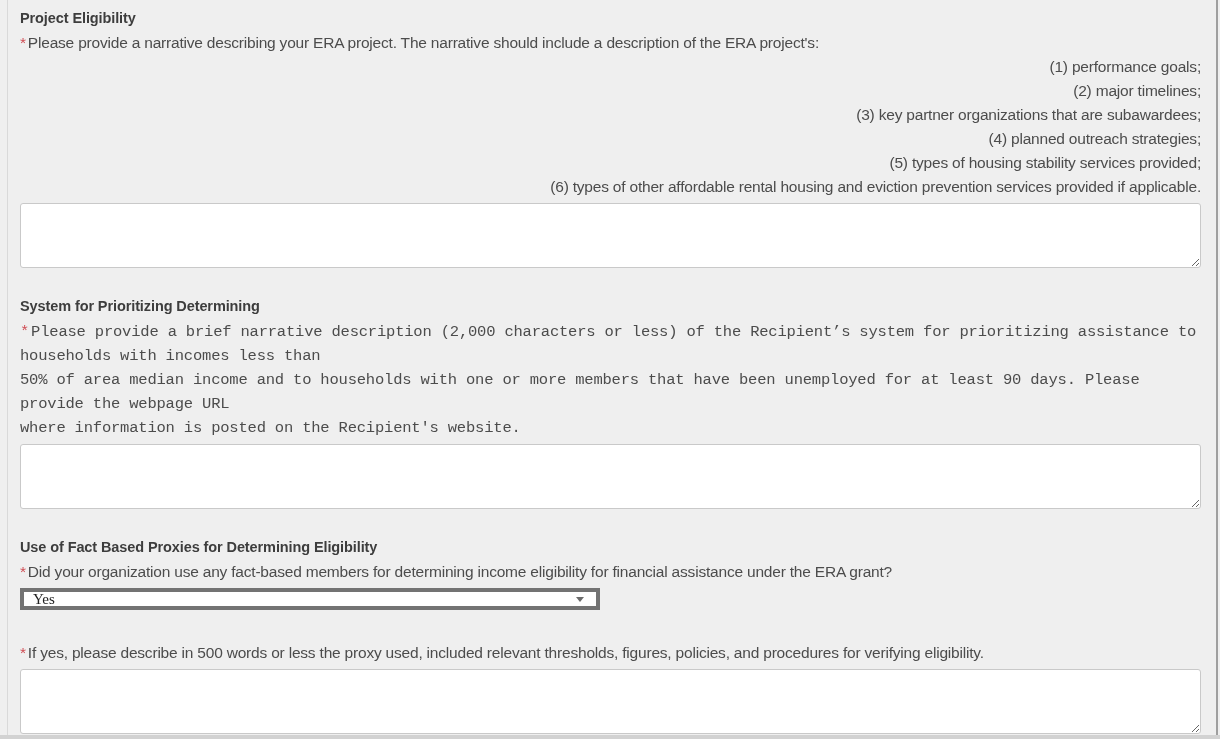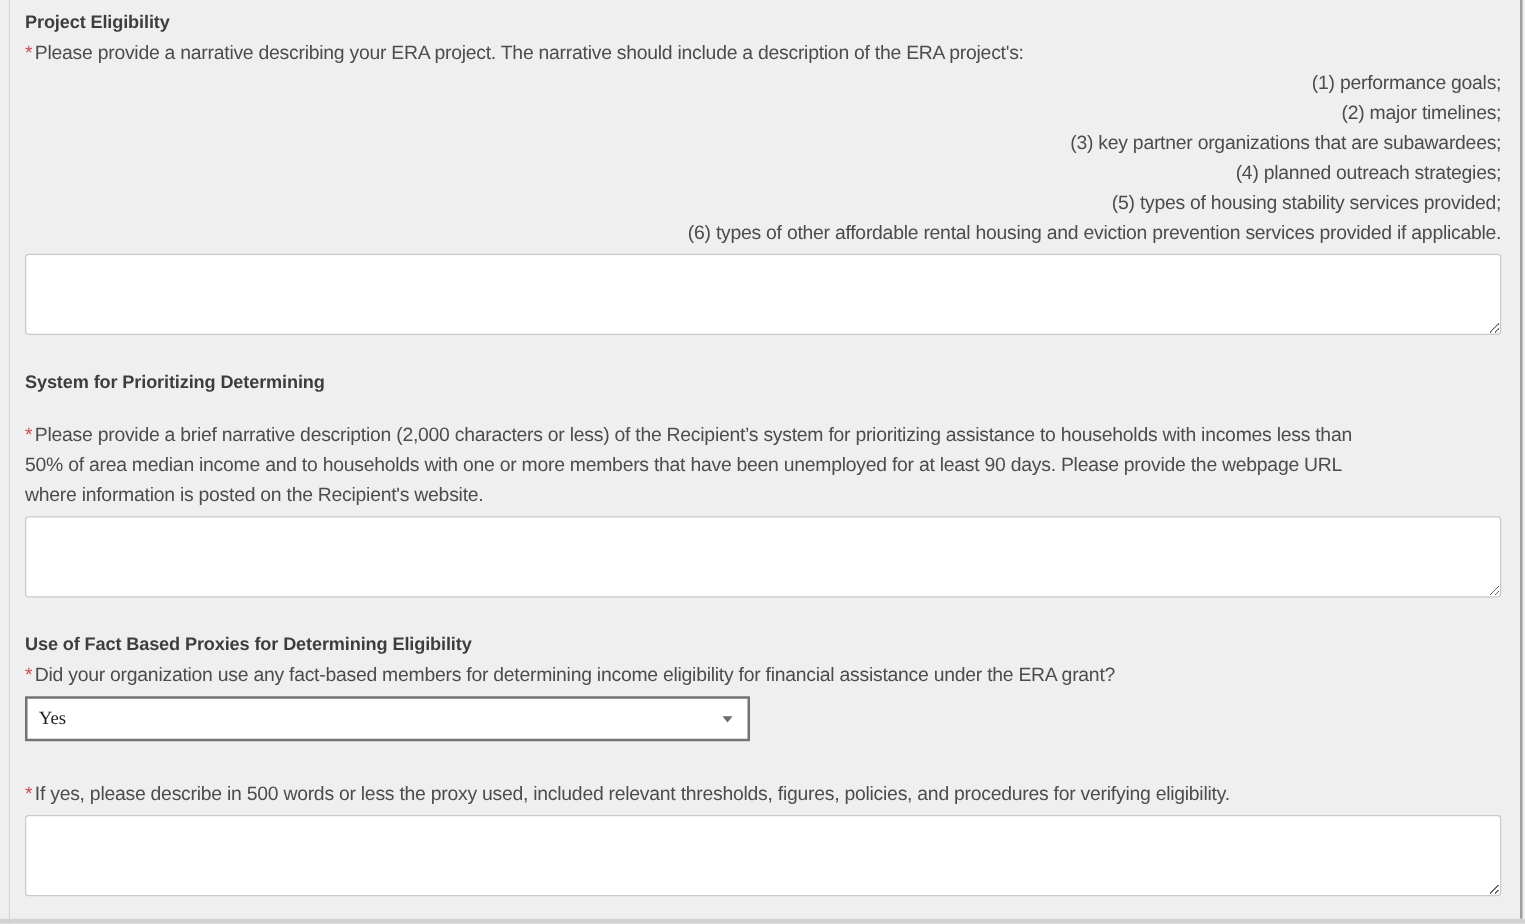--- a/index.html
+++ b/index.html
@@ -32,21 +32,21 @@
   .section-heading {
     font-size: 14.5px;
     font-weight: 700;
     color: #3d3d3d;
     line-height: 17px;
     letter-spacing: -0.1px;
   }
   .section { margin-top: 30px; }
   .section:first-child { margin-top: 0; }
   .prompt { margin-top: 4px; }
-  .prompt-mt5 { margin-top: 22px; }
+  .prompt-mt5 { margin-top: 5px; font-family: Liberation Mono, monospace; }
   .req {
     color: #cf4b52;
     padding-right: 2px;
   }
   .pre-line { white-space: pre-line; }
   .num-list { padding-left: 13px; text-align: right; }
   .num-list div { line-height: 24px; }
   textarea.form-textarea {
     display: block;
     width: 100%;
@@ -58,23 +58,23 @@
     font-family: "Liberation Sans", sans-serif;
     font-size: 14px;
     color: #4c4c4c;
     padding: 4px 6px;
     resize: both;
     outline: none;
   }
   .select-box {
     margin-top: 4px;
     width: 580px;
-    height: 36px;
+    height: 22px;
     background: #ffffff;
-    border: 2px solid #737373;
+    border: 4px solid #737373;
     display: flex;
     align-items: center;
     justify-content: space-between;
     padding: 0 12px 0 9px;
     cursor: default;
   }
   .select-value {
     font-family: "Liberation Serif", serif;
     font-size: 15px;
     color: #222222;

